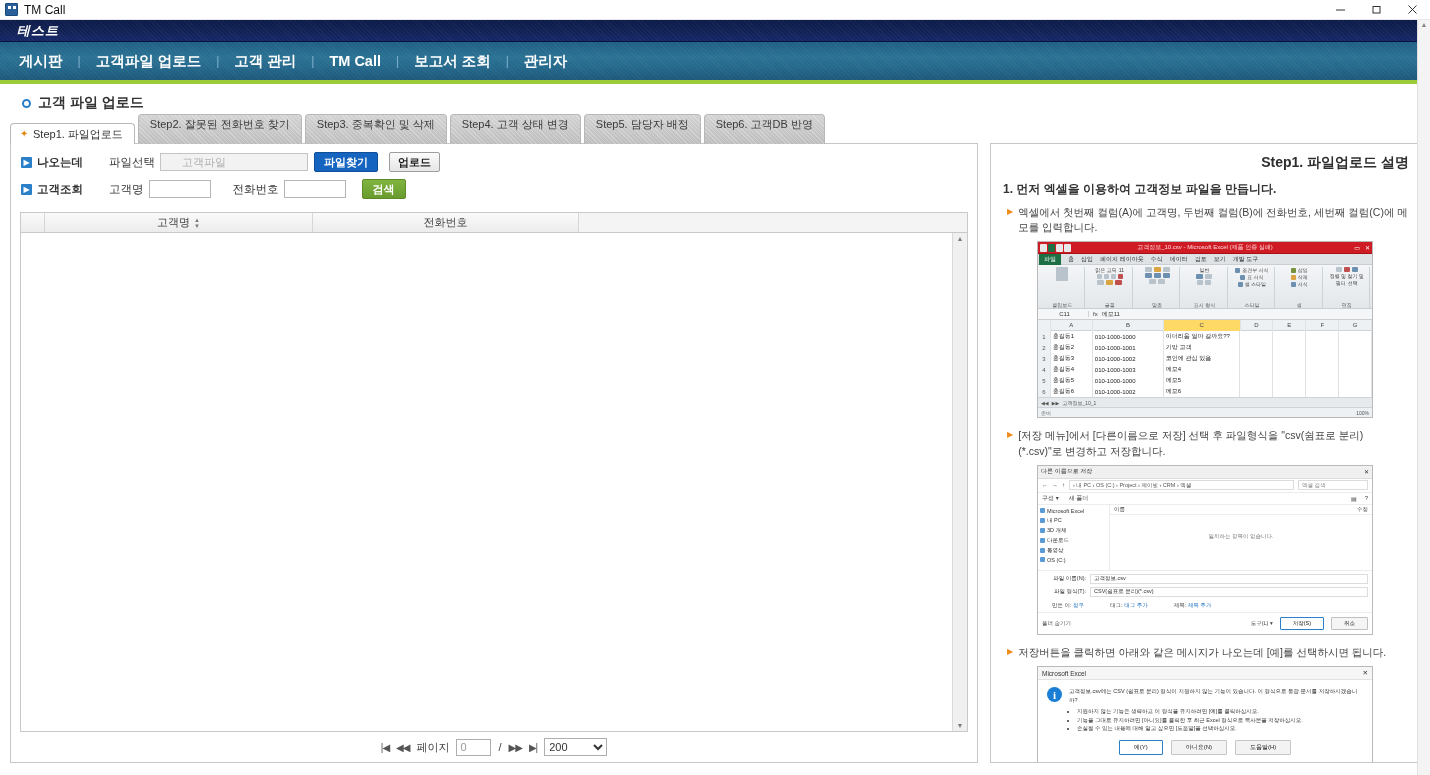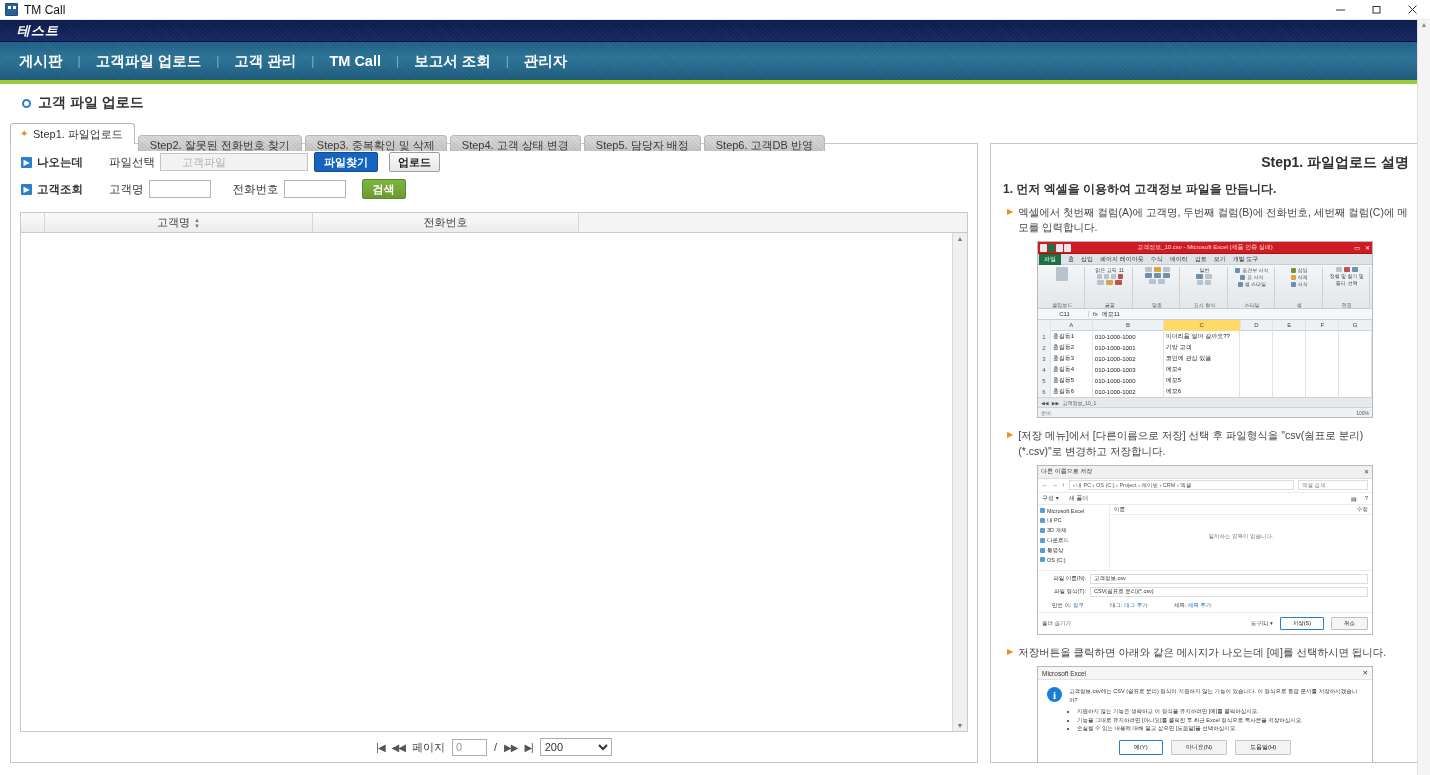--- a/index.html
+++ b/index.html
@@ -86,27 +86,27 @@
     margin-right: 7px; display: inline-block;
   }
   .pagetitle { font-size: 14px; font-weight: bold; color: #333; }
 
   
   .tabrow {
     display: flex; align-items: flex-end; padding-left: 10px; height: 22px;
     margin-top: 3px; position: relative; z-index: 3;
   }
   .tab {
-    height: 16px; line-height: 19px; font-size: 11px; padding: 0 11px;
+    height: 30px; line-height: 19px; font-size: 11px; padding: 0 11px;
     border: 1px solid #b8b8b8; border-bottom: none;
     border-radius: 4px 4px 0 0; margin-right: 3px; cursor: pointer;
     background:
       repeating-linear-gradient(45deg, rgba(255,255,255,.25) 0 1px, transparent 1px 3px),
       linear-gradient(180deg,#d2d2d2,#bdbdbd);
-    color: #3b3b3b; white-space: nowrap; position: relative; top: 8px;
+    color: #3b3b3b; white-space: nowrap; position: relative; top: 1px;
   }
   .tab.active {
     background: #ffffff; color: #333; font-weight: normal;
     border-color: #b8b8b8; padding-left: 22px; top: 1px; height: 21px; line-height: 20px;
   }
   .tab.active .tabicon {
     position: absolute; left: 9px; top: 5px; width: 9px; height: 9px;
     color: #e08a16; font-size: 10px; line-height: 9px;
   }
 
@@ -184,21 +184,21 @@
     display: flex; align-items: center; justify-content: center; gap: 7px;
     height: 26px; margin-top: 2px; font-size: 11px; color: #444;
   }
   .pgbtn { cursor: pointer; color: #555; font-size: 10px; letter-spacing: -1px; }
   .pginput {
     width: 35px; height: 17px; border: 1px solid #aeaeae; font-size: 11px; padding: 0 3px;
     color: #999; font-family: inherit;
   }
   .pgselect {
     height: 18px; border: 1px solid #aeaeae; font-size: 11px; font-family: inherit;
-    background: #fff; color: #333; width: 72px;
+    background: #fff; color: #333; width: 63px;
   }
 
   
   .rp-title { font-size: 14px; font-weight: bold; color: #2e2e2e; margin: 2px 0 9px 2px; text-align: right; }
   .rp-step { font-size: 12px; font-weight: bold; color: #333; margin: 4px 0 7px 2px; }
   .rp-sub {
     font-size: 10.5px; color: #444; margin: 0 0 6px 6px; display: flex; gap: 5px;
     line-height: 1.45;
   }
   .rp-sub .tri { color: #f08c1b; font-size: 8px; line-height: 14px; }

